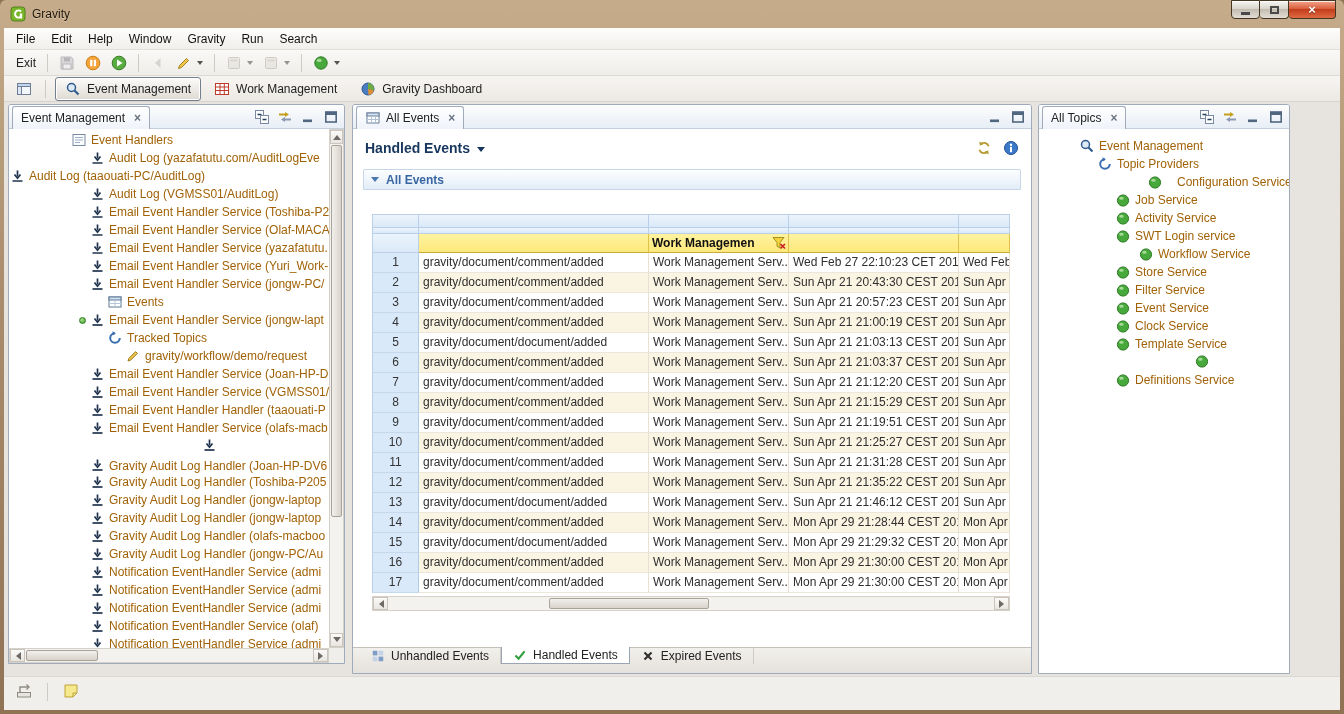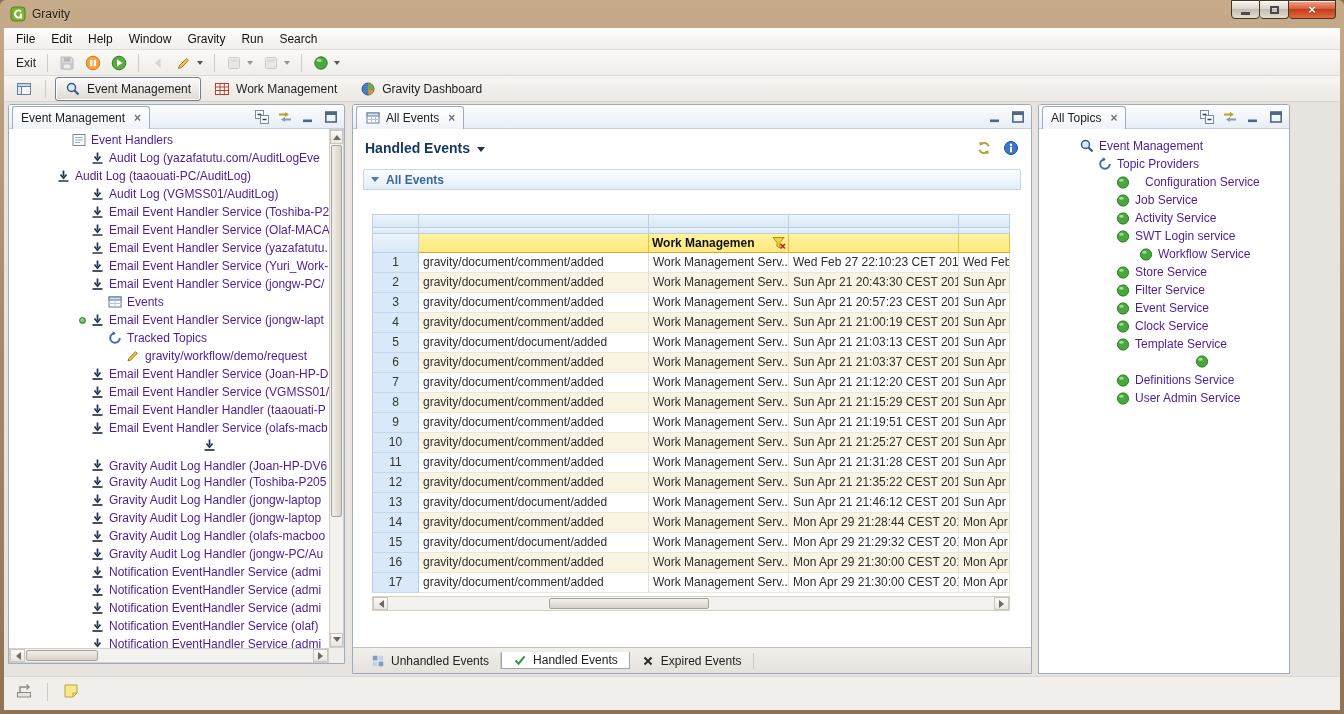--- a/index.html
+++ b/index.html
@@ -53,21 +53,21 @@
   .icon16 svg { display:block; }
 
   .view-content { position:absolute; top:24px; left:0; right:0; bottom:0; background:#fff; overflow:hidden; }
 
   
   .tree { position:absolute; inset:0; overflow:hidden; padding-top:2px; }
   #left-tree { right:15px; bottom:15px; }
   #right-tree { padding-top:8px; }
   .tree-item { height:18px; display:flex; align-items:center; gap:4px; white-space:nowrap; overflow:hidden; }
   .tree-icon { width:16px; height:16px; flex:0 0 16px; position:relative; }
-  .tree-label { color:#4c1d95; }
+  .tree-label { color:#a16207; }
   .active-dot { position:absolute; left:-10px; top:5px; width:7px; height:7px; border-radius:50%; background:radial-gradient(circle at 35% 30%,#A8E08C,#3FA02E); border:1px solid #2C7A20; }
 
   
   .scroll-h { position:relative; height:15px; background:#F4F2EF; border:1px solid #D5D0C8; }
   .sarrow { position:absolute; top:0; width:15px; height:13px; background:linear-gradient(#FBFAF8,#E9E6E1); border:1px solid #C9C4BC; display:flex; align-items:center; justify-content:center; }
   .sarrow.left { left:0; } .sarrow.right { right:0; }
   .sarrow.left::after  { content:''; border:4px solid transparent; border-right:5px solid #6E6A63; margin-right:3px; }
   .sarrow.right::after { content:''; border:4px solid transparent; border-left:5px solid #6E6A63; margin-left:3px; }
   .sthumb { position:absolute; top:1px; height:11px; background:linear-gradient(#F2F0EC,#D8D3CB); border:1px solid #A8A299; border-radius:2px; }
   .scroll-v { position:absolute; top:0; right:0; bottom:15px; width:15px; background:#F4F2EF; border:1px solid #D5D0C8; }
@@ -101,21 +101,21 @@
   .ftext { font-weight:bold; padding-left:3px; color:#111; }
   .ficon { position:absolute; right:1px; top:1px; width:16px; height:16px; }
   .tdata > div { height:20px; line-height:19px; }
   .rowhdr { background:#D9E9FA; border-right:1px solid #B4CBE4; border-bottom:1px solid #C6D8EC; text-align:center; color:#333; }
   .td { border-right:1px solid #E6E1D2; border-bottom:1px solid #ECE7DA; padding:0 4px; color:#2E2E2E; }
   .odd  .td { background:#FFFFFF; }
   .even .td { background:#FAF4E2; }
 
   #center-hscroll { margin:3px 0 0 19px; width:638px; }
 
-  #bottom-tabs { position:absolute; left:0; right:0; bottom:0; height:26px; background:linear-gradient(#F2F0EC,#E5E1DB); border-top:1px solid #C4BFB8; display:flex; align-items:center; padding-left:7px; }
+  #bottom-tabs { position:absolute; left:0; right:0; bottom:0; height:26px; background:linear-gradient(#F2F0EC,#E5E1DB); border-top:1px solid #C4BFB8; display:flex; align-items:flex-start; padding-left:7px; }
   .btab { display:flex; align-items:center; gap:6px; padding:0 11px; border-right:1px solid #CFCAC2; color:#222; }
   .btab.selected { background:#fff; border:1px solid #9AA4B4; border-top:none; margin-top:-1px; }
 
   
   #statusbar { position:absolute; left:0; right:0; bottom:0; height:34px; background:#F1EFEC; border-top:1px solid #DBD7D1; display:flex; align-items:flex-start; gap:10px; padding:6px 0 0 12px; }
 </style>
 </head>
 <body>
 
 <div id="frame">
@@ -303,21 +303,21 @@
                 <span class="tree-label">Event Handlers</span>
               </div>
               <div class="tree-item" style="padding-left: 80px;">
                 <span class="tree-icon"><svg viewBox="0 0 16 16" width="16" height="16">
                     <path d="M8.5 2.5 V8.5" stroke="#20334E" stroke-width="1.7"></path>
                     <path d="M5.5 6.5 L8.5 10.2 L11.5 6.5" fill="none" stroke="#20334E" stroke-width="1.7"></path>
                     <path d="M3.5 13 H13.5" stroke="#20334E" stroke-width="1.7"></path>
                   </svg></span>
                 <span class="tree-label">Audit Log (yazafatutu.com/AuditLogEve</span>
               </div>
-              <div class="tree-item" style=" margin-left: 46px;">
+              <div class="tree-item" style="">
                 <span class="tree-icon"><svg viewBox="0 0 16 16" width="16" height="16">
                     <path d="M8.5 2.5 V8.5" stroke="#20334E" stroke-width="1.7"></path>
                     <path d="M5.5 6.5 L8.5 10.2 L11.5 6.5" fill="none" stroke="#20334E" stroke-width="1.7"></path>
                     <path d="M3.5 13 H13.5" stroke="#20334E" stroke-width="1.7"></path>
                   </svg></span>
                 <span class="tree-label">Audit Log (taaouati-PC/AuditLog)</span>
               </div>
               <div class="tree-item" style="padding-left: 80px;">
                 <span class="tree-icon"><svg viewBox="0 0 16 16" width="16" height="16">
                     <path d="M8.5 2.5 V8.5" stroke="#20334E" stroke-width="1.7"></path>
@@ -820,21 +820,21 @@
                   </svg></span>
                 <span class="tree-label">Event Management</span>
               </div>
               <div class="tree-item" style="padding-left: 58px;">
                 <span class="tree-icon"><svg viewBox="0 0 16 16" width="16" height="16">
                     <path d="M12.8 8 A4.8 4.8 0 1 1 8 3.2" fill="none" stroke="#3B6FB0" stroke-width="2"></path>
                     <path d="M5.5 1.2 L8.8 3.2 L5.8 5.6 Z" fill="#3B6FB0"></path>
                   </svg></span>
                 <span class="tree-label">Topic Providers</span>
               </div>
-              <div class="tree-item" style="padding-left: 76px; gap: 14px;">
+              <div class="tree-item" style="padding-left: 108px; gap: 14px;">
                 <span class="tree-icon"><svg viewBox="0 0 16 16" width="16" height="16">
                     <circle cx="8" cy="8.5" r="5.6" fill="#47A83B" stroke="#2F7A25"></circle>
                     <ellipse cx="6.4" cy="6.2" rx="2.3" ry="1.5" fill="#A5DB96"></ellipse>
                   </svg></span>
                 <span class="tree-label">Configuration Service</span>
               </div>
               <div class="tree-item" style="padding-left: 76px;">
                 <span class="tree-icon"><svg viewBox="0 0 16 16" width="16" height="16">
                     <circle cx="8" cy="8.5" r="5.6" fill="#47A83B" stroke="#2F7A25"></circle>
                     <ellipse cx="6.4" cy="6.2" rx="2.3" ry="1.5" fill="#A5DB96"></ellipse>
@@ -903,27 +903,20 @@
                     <ellipse cx="6.4" cy="6.2" rx="2.3" ry="1.5" fill="#A5DB96"></ellipse>
                   </svg></span>
                 <span class="tree-label">Work Management Service</span>
               </div>
               <div class="tree-item" style="padding-left: 76px;">
                 <span class="tree-icon"><svg viewBox="0 0 16 16" width="16" height="16">
                     <circle cx="8" cy="8.5" r="5.6" fill="#47A83B" stroke="#2F7A25"></circle>
                     <ellipse cx="6.4" cy="6.2" rx="2.3" ry="1.5" fill="#A5DB96"></ellipse>
                   </svg></span>
                 <span class="tree-label">Definitions Service</span>
-              </div>
-              <div class="tree-item" style="padding-left: 76px;">
-                <span class="tree-icon"><svg viewBox="0 0 16 16" width="16" height="16">
-                    <circle cx="8" cy="8.5" r="5.6" fill="#47A83B" stroke="#2F7A25"></circle>
-                    <ellipse cx="6.4" cy="6.2" rx="2.3" ry="1.5" fill="#A5DB96"></ellipse>
-                  </svg></span>
-                <span class="tree-label">User Admin Service</span>
               </div>
             </div>
         </div>
       </div>
 
     </div>
 
     <div id="statusbar">
       <span class="icon16">
           <svg viewBox="0 0 16 16" width="16" height="16">

